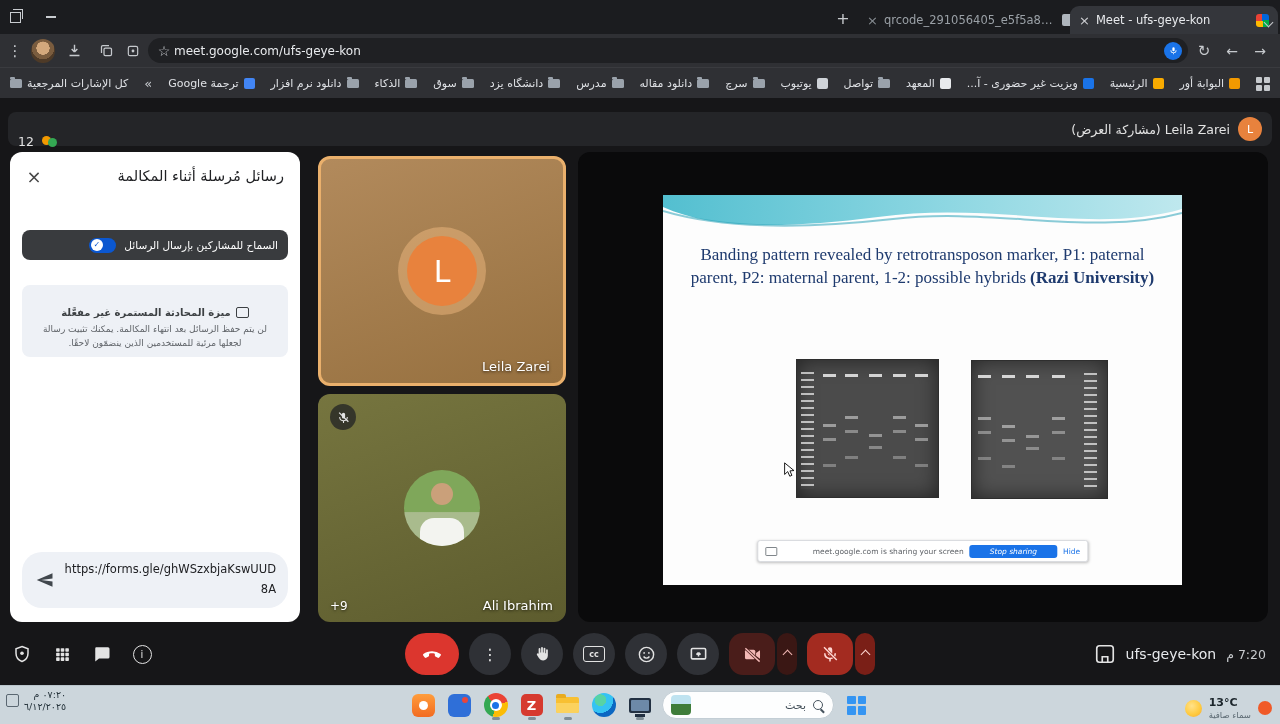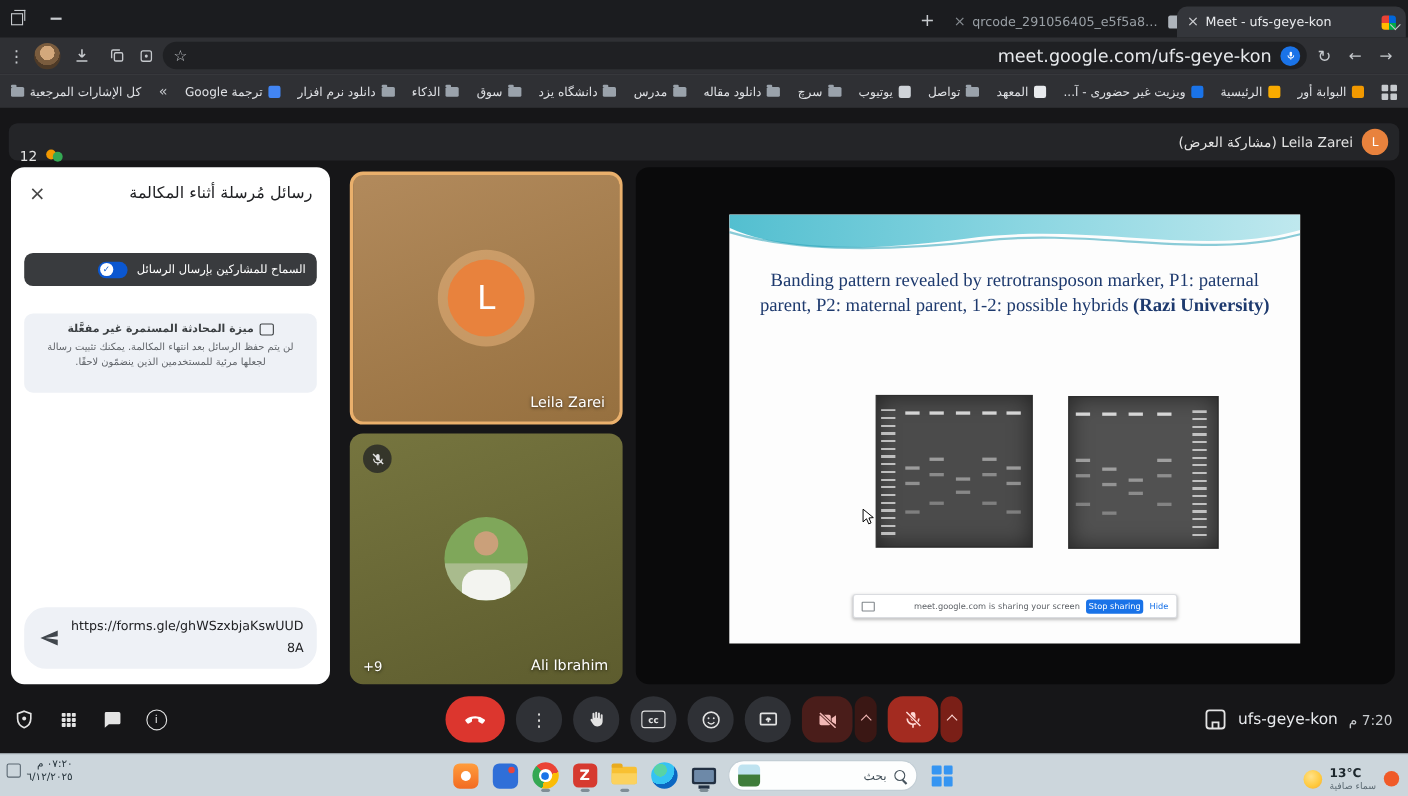--- a/index.html
+++ b/index.html
@@ -32,21 +32,21 @@
   .kebab{left:4px;width:22px;font-size:15px;}
   .avatar-tb{left:30px;width:26px;}
   .avatar-tb span{width:24px;height:24px;border-radius:50%;
      background:radial-gradient(circle at 50% 38%,#d3a87c 0 34%,#7a5c3e 35% 58%,#4e3a27 59%);}
   .dl{left:62px;width:24px;}
   .ext1{left:94px;width:24px;}
   .ext2{left:122px;width:22px;}
   .omnibox{position:absolute;left:148px;right:92px;top:4px;height:25px;background:#1f2023;border-radius:13px;
            display:flex;align-items:center;padding:0 6px;}
   .star{color:#c6c9cd;font-size:14px;width:20px;text-align:center;}
-  .url{flex:1;text-align:right;color:#e8eaed;font-size:16px;direction:ltr;padding-right:8px;}
+  .url{flex:1;text-align:left;color:#e8eaed;font-size:12px;direction:ltr;padding-right:8px;}
   .micbadge{width:18px;height:18px;border-radius:50%;background:#1a73e8;display:flex;align-items:center;justify-content:center;flex:none;}
   .reload{right:64px;width:24px;font-size:15px;}
   .fwd{right:36px;width:24px;font-size:14px;}
   .back{right:8px;width:24px;font-size:14px;}
   
   .bkbar{position:absolute;top:67px;left:0;right:0;height:31px;background:#2f3034;border-top:1px solid #3a3b3f;
          display:flex;align-items:center;justify-content:space-between;padding:0 10px;font-size:11px;color:#dfe1e5;}
   .chip{display:flex;align-items:center;gap:5px;white-space:nowrap;}
   .folder-ic{width:12px;height:9px;background:#9aa2ab;border-radius:1.5px;position:relative;flex:none;}
   .folder-ic::before{content:"";position:absolute;top:-2.5px;left:0;width:5px;height:2.5px;background:#9aa2ab;border-radius:1px 1px 0 0;}
@@ -71,21 +71,21 @@
   .chat{position:absolute;left:10px;top:54px;width:290px;height:470px;background:#fff;border-radius:12px;color:#1f1f1f;}
   .chat-head{position:absolute;top:12px;left:12px;right:16px;display:flex;align-items:center;justify-content:space-between;}
   .chat-x{font-size:18px;color:#474747;width:24px;height:24px;display:flex;align-items:center;justify-content:center;}
   .chat-title{font-size:14.5px;color:#202124;}
   .toggle-row{position:absolute;top:78px;left:12px;right:12px;height:30px;background:#393b3e;border-radius:8px;
               display:flex;align-items:center;gap:8px;padding:0 10px;color:#fff;font-size:10.5px;}
   .switch{width:27px;height:15px;border-radius:8px;background:#0b57d0;position:relative;flex:none;}
   .switch::after{content:"✓";position:absolute;left:1.5px;top:1.5px;width:12px;height:12px;border-radius:50%;background:#fff;
                  color:#0b57d0;font-size:8px;line-height:12px;text-align:center;}
   .notice{position:absolute;top:133px;left:12px;right:12px;height:72px;background:#eef1f6;border-radius:8px;
-          padding:9px 10px;box-sizing:border-box;text-align:center;}
+          padding:22px 10px;box-sizing:border-box;text-align:center;}
   .notice-title{display:flex;align-items:center;justify-content:center;gap:5px;font-size:10px;font-weight:bold;color:#3c4043;}
   .hist-ic{width:11px;height:9px;border:1.3px solid #3c4043;border-radius:2px;position:relative;flex:none;}
   .notice-body{margin-top:5px;font-size:9px;color:#5f6368;line-height:1.55;}
   .inputbar{position:absolute;bottom:14px;left:12px;right:12px;min-height:56px;background:#eef1f6;border-radius:20px;
             display:flex;align-items:center;padding:8px 12px;box-sizing:border-box;gap:8px;}
   .send{width:22px;height:22px;color:#41474d;flex:none;display:flex;align-items:center;justify-content:center;}
   .msg{flex:1;font-size:11.5px;color:#202124;direction:ltr;text-align:right;word-break:break-all;line-height:1.7;}
   
   .tile{position:absolute;left:318px;width:248px;border-radius:12px;overflow:hidden;}
   .tile1{top:58px;height:230px;background:linear-gradient(160deg,#b28a5c,#96703f);border:3px solid #eab06c;box-sizing:border-box;}
@@ -118,21 +118,21 @@
          background-position:0 2px,0 52px,0 66px,0 92px;}
   .smp.b{background-image:linear-gradient(rgba(245,245,245,.9),rgba(245,245,245,.9)),linear-gradient(rgba(225,225,225,.6),rgba(225,225,225,.6)),linear-gradient(rgba(215,215,215,.5),rgba(215,215,215,.5)),linear-gradient(rgba(205,205,205,.45),rgba(205,205,205,.45));
          background-position:0 2px,0 44px,0 58px,0 84px;}
   .smp.c{background-image:linear-gradient(rgba(245,245,245,.9),rgba(245,245,245,.9)),linear-gradient(rgba(222,222,222,.55),rgba(222,222,222,.55)),linear-gradient(rgba(210,210,210,.5),rgba(210,210,210,.5));
          background-position:0 2px,0 62px,0 74px;}
   .toast{position:absolute;top:345px;left:50%;transform:translateX(-50%);height:20px;background:#fff;
          border:1px solid #dadce0;border-radius:3px;box-shadow:0 1px 3px rgba(0,0,0,.25);
          display:flex;align-items:center;gap:6px;padding:0 7px;white-space:nowrap;}
   .toast .scr{width:10px;height:7px;border:1px solid #80868b;border-radius:1px;flex:none;}
   .toast .msgt{font-size:7.5px;color:#5f6368;margin-left:30px;}
-  .toast .stop{font-size:7.5px;color:#fff;background:#1a73e8;border-radius:3px;padding:2px 2px;}
+  .toast .stop{font-size:7.5px;color:#fff;background:#1a73e8;border-radius:3px;padding:2px 20px;font-style:italic;}
   .toast .hide{font-size:7.5px;color:#1a73e8;}
   .cursor{position:absolute;left:205px;top:310px;width:13px;height:16px;z-index:5;}
   
   .controls{position:absolute;left:0;right:0;top:524px;height:64px;color:#e3e3e3;}
   .ctrl-left{position:absolute;left:12px;top:0;height:100%;display:flex;align-items:center;gap:20px;}
   .lic{width:20px;height:20px;display:flex;align-items:center;justify-content:center;}
   .info-chip{width:17px;height:17px;border:1.8px solid currentColor;border-radius:50%;display:flex;align-items:center;justify-content:center;font-size:10px;}
   .ctrl-center{position:absolute;left:50%;transform:translateX(-50%);top:0;height:100%;display:flex;align-items:center;gap:10px;}
   .cbtn{width:42px;height:42px;border-radius:50%;background:#2f3136;display:flex;align-items:center;justify-content:center;color:#e3e3e3;}
   .endcall{width:54px;height:42px;border-radius:21px;background:#dc362e;display:flex;align-items:center;justify-content:center;color:#fff;}

